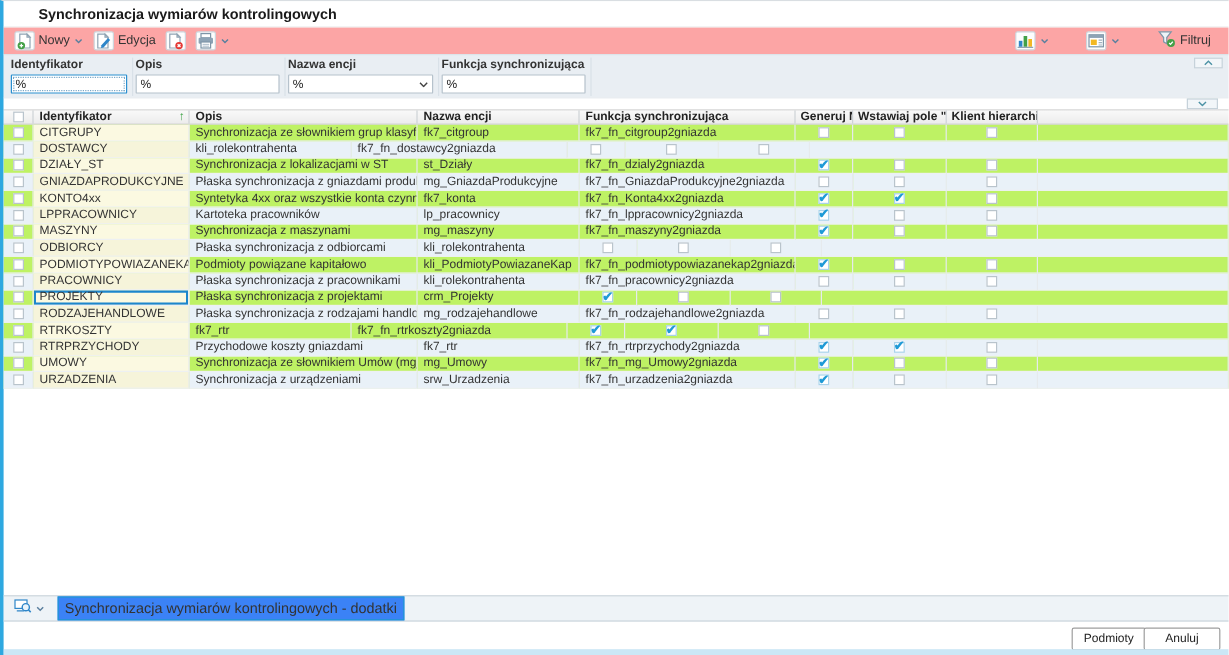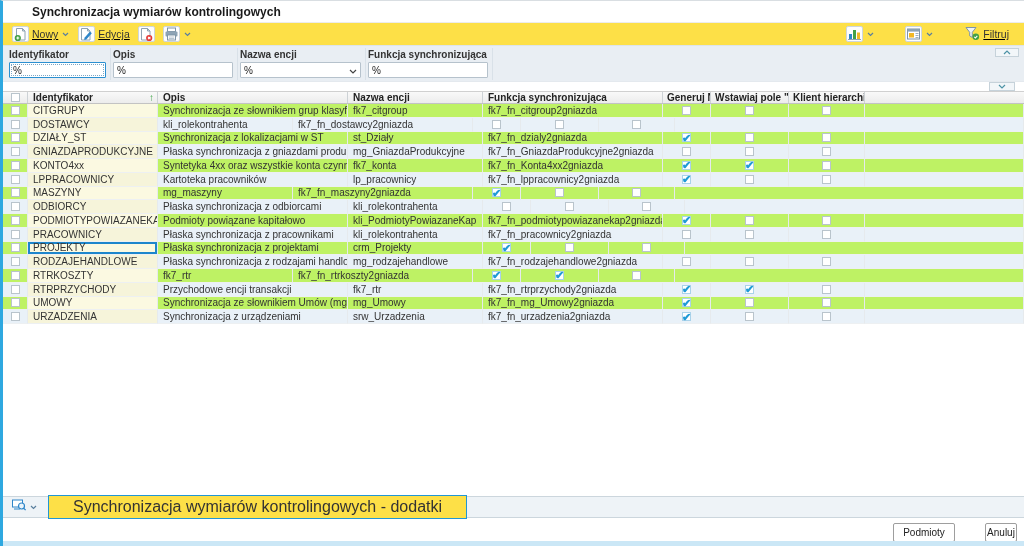--- a/index.html
+++ b/index.html
@@ -1,21 +1,21 @@
 <!DOCTYPE html>
 <html><head>
 <meta charset="utf-8">
 <style>
   html,body{margin:0;padding:0;width:1024px;height:546px;overflow:hidden;background:#fff;}
   *{box-sizing:border-box;}
   .window{position:relative;width:1024px;height:546px;background:#fff;border-left:3px solid #2ea8e0;border-top:1px solid #d9dee2;font-family:"Liberation Sans",sans-serif;overflow:hidden;}
   
   .titlebar{height:22px;display:flex;align-items:center;padding-left:29px;font-size:12px;font-weight:bold;color:#1a1a1a;background:#fff;border-bottom:1px solid #ececec;}
   
-  .toolbar{height:22px;display:flex;align-items:center;padding:0 5px;background:#fde047;text-decoration:underline;}
+  .toolbar{height:22px;display:flex;align-items:center;padding:0 5px;background:#fca5a5;}
   .tb-btn{display:flex;align-items:center;gap:3px;padding:1px 4px;font-size:10.5px;color:#333;cursor:default;}
   .tb-icon{width:17px;height:16px;border:1px solid #cdd6dd;border-radius:2px;background:#fdfdfd;display:flex;align-items:center;justify-content:center;}
   .chev{display:flex;align-items:center;padding:0 1px;}
   .tb-right{margin-left:auto;display:flex;align-items:center;gap:22px;padding-right:6px;font-size:10.5px;color:#333;}
   
   .filter-panel{height:36px;background:#e9eef3;border-top:1px solid #dde4ea;position:relative;padding:2px 0 0 4px;}
   .filter-grid{display:flex;height:32px;}
   .fcol{padding:0 4px 0 2px;border-right:1px solid #d9e1e8;display:flex;flex-direction:column;}
   .fcol .flabel{font-size:10px;font-weight:bold;color:#333;height:14px;line-height:14px;white-space:nowrap;}
   .fcol input{height:16px;width:100%;font-size:10px;border:1px solid #b6c2cc;background:#fff;padding:0 3px;font-family:inherit;color:#222;border-radius:1px;}
@@ -40,25 +40,25 @@
   .grid-row.alt .cell{background:#e9f1f8;}
   .cell{padding-left:5px;border-right:1px solid #e6eaed;border-bottom:1px solid #edf0f2;display:flex;align-items:center;overflow:hidden;white-space:nowrap;}
   .grid-row .c-id{background:#fbf9e1 !important;}
   .grid-row.alt .c-id{background:#f6f4da !important;}
   .c-id.focused{box-shadow:inset 0 0 0 2px #1d86cc;}
   .c-center{justify-content:center;padding-left:0;}
   .cb{width:9px;height:9px;border:1px solid #b9c4cc;background:#fff;display:flex;align-items:center;justify-content:center;}
   .cb.checked{border-color:#a9d2ea;color:#1f9ad6;font-weight:bold;font-size:11px;line-height:8px;overflow:visible;}
   
   .tabbar{position:absolute;left:0;right:0;top:495px;height:22px;background:#eef3f7;border-top:1px solid #ccd6dd;border-bottom:1px solid #ccd6dd;display:flex;align-items:center;padding-left:8px;}
-  .tab{margin-left:10px;border:1px solid #2196d3;background:#fde047;color:#333;font-size:16px;padding:2px 24px;white-space:nowrap;}
+  .tab{margin-left:10px;border:1px solid #2196d3;background:#3b82f6;color:#333;font-size:12px;padding:2px 5px;white-space:nowrap;}
   .preview-btn{display:flex;align-items:center;gap:2px;}
   .btn{position:absolute;height:19px;background:#fff;border:1px solid #9e9e9e;border-radius:2px;font-size:10px;color:#222;display:flex;align-items:center;justify-content:center;cursor:default;}
   .btn-select{top:522px;right:69px;width:62px;}
-  .btn-cancel{top:522px;right:7px;width:32px;}
+  .btn-cancel{top:522px;right:7px;width:64px;}
   .bottom-strip{position:absolute;left:0;right:0;bottom:0;height:5px;background:#cbe7f6;}
 </style>
 </head>
 <body>
 
 <div class="window">
 
   <div class="titlebar">Synchronizacja wymiarów kontrolingowych</div>
 
   <div class="toolbar">
@@ -328,20 +328,21 @@
           <div class="cell w-klient c-center">
             <span class="cb"></span>
           </div>
           <div class="cell w-fill"></div>
         </div>
         <div class="grid-row">
           <div class="cell w-check c-check c-center">
             <span class="cb"></span>
           </div>
           <div class="cell w-id c-id">MASZYNY</div>
+          <div class="cell w-opis">Synchronizacja z maszynami</div>
           <div class="cell w-encja">mg_maszyny</div>
           <div class="cell w-fn">fk7_fn_maszyny2gniazda</div>
           <div class="cell w-gen c-center">
             <span class="cb checked">✔</span>
           </div>
           <div class="cell w-rok c-center">
             <span class="cb"></span>
           </div>
           <div class="cell w-klient c-center">
             <span class="cb"></span>
@@ -457,21 +458,21 @@
           <div class="cell w-klient c-center">
             <span class="cb"></span>
           </div>
           <div class="cell w-fill"></div>
         </div>
         <div class="grid-row alt">
           <div class="cell w-check c-check c-center">
             <span class="cb"></span>
           </div>
           <div class="cell w-id c-id">RTRPRZYCHODY</div>
-          <div class="cell w-opis">Przychodowe encji transakcji</div>
+          <div class="cell w-opis">Przychodowe koszty gniazdami</div>
           <div class="cell w-encja">fk7_rtr</div>
           <div class="cell w-fn">fk7_fn_rtrprzychody2gniazda</div>
           <div class="cell w-gen c-center">
             <span class="cb checked">✔</span>
           </div>
           <div class="cell w-rok c-center">
             <span class="cb checked">✔</span>
           </div>
           <div class="cell w-klient c-center">
             <span class="cb"></span>

